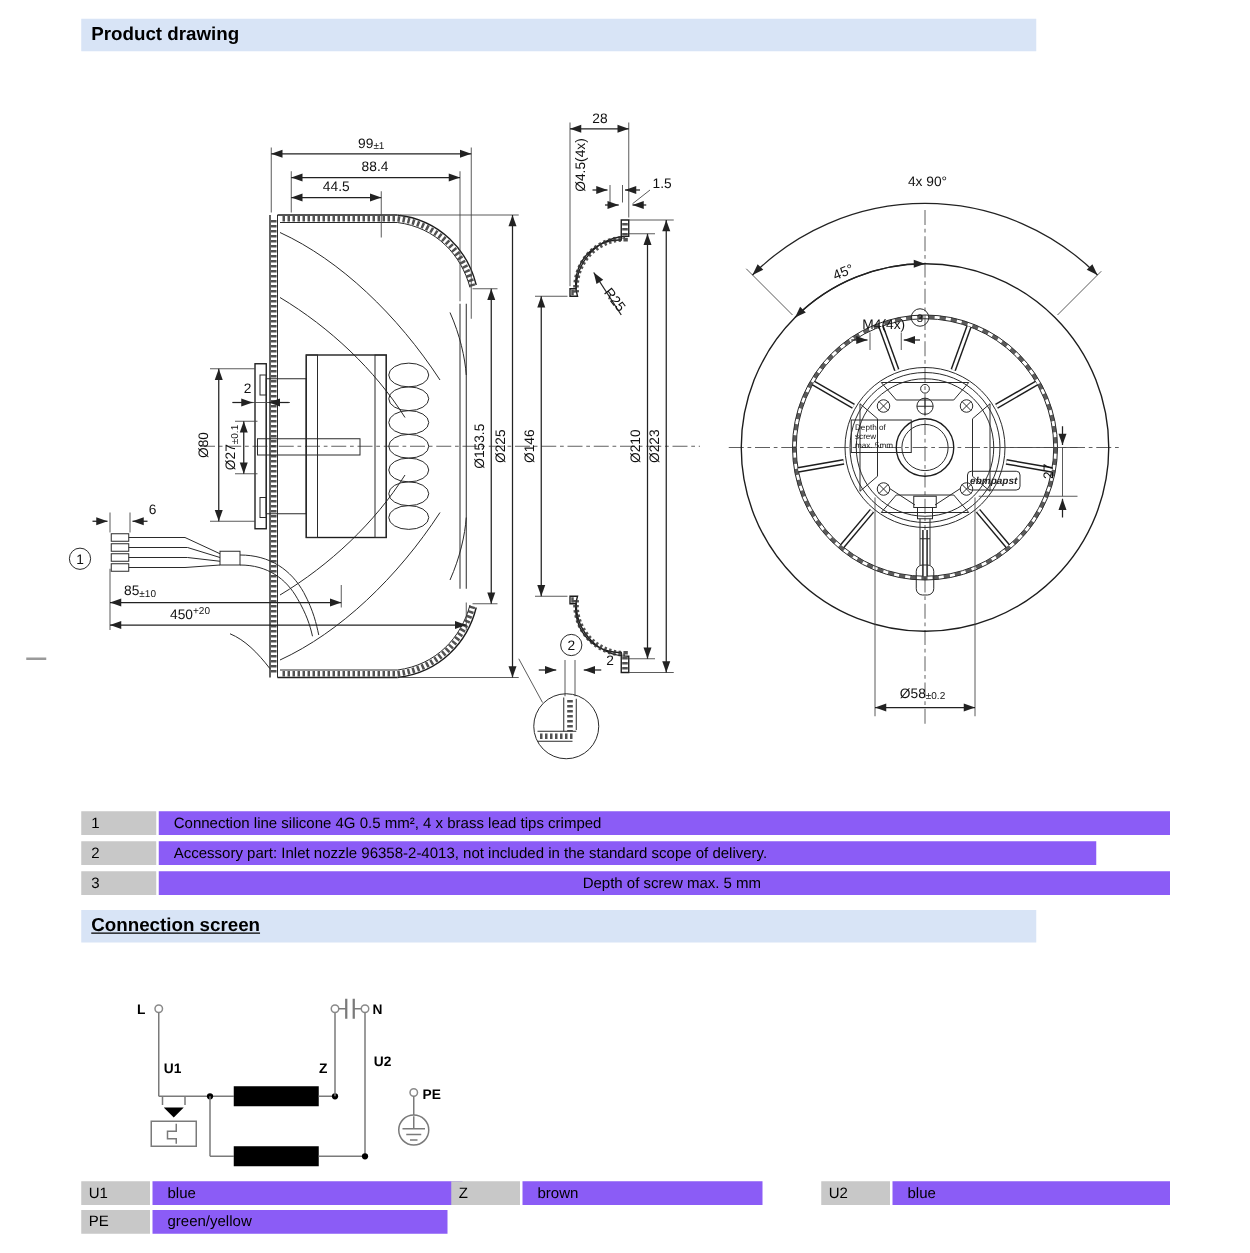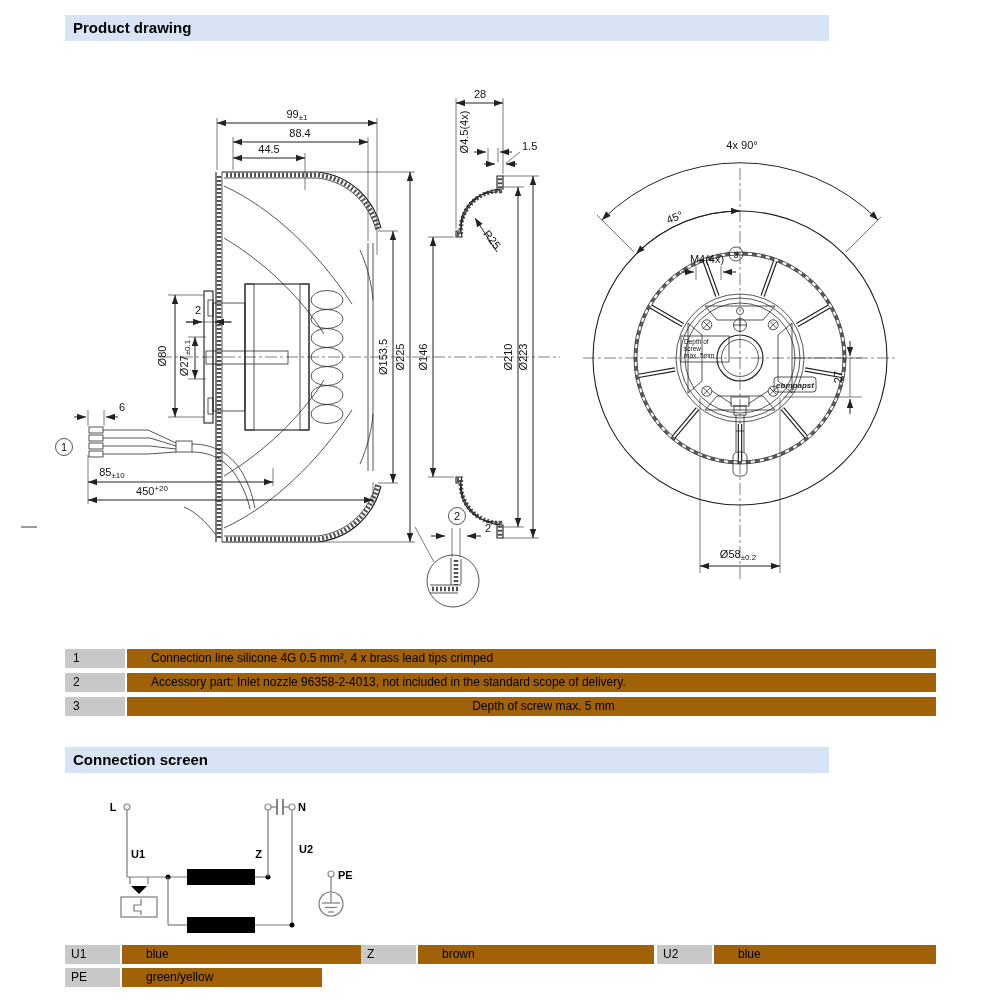--- a/index.html
+++ b/index.html
@@ -3,21 +3,21 @@
 <meta charset="utf-8">
 <style>
   html,body{margin:0;padding:0;background:#fff;}
   .page{position:relative;width:1000px;height:1002px;background:#fff;overflow:hidden;
         font-family:"Liberation Sans",sans-serif;color:#000;}
   .sec-hdr{position:absolute;left:65px;width:764px;height:26px;background:#d8e4f6;
            font-size:15px;font-weight:bold;line-height:26px;padding-left:8px;box-sizing:border-box;}
   .cell{position:absolute;height:19px;font-size:12px;line-height:19px;box-sizing:border-box;
         white-space:nowrap;overflow:hidden;}
   .keyc{background:#c8c8c8;padding-left:8px;}
-  .valc{background:#a16207;padding-left:24px;}
+  .valc{background:#8b5cf6;padding-left:12px;}
   .fold{position:absolute;left:21px;top:526px;width:16px;height:2px;background:#9a9a9a;}
   svg{position:absolute;left:0;top:0;}
   .ln{stroke:#1d1d1d;stroke-width:1.1;fill:none;}
   .ln2{stroke:#2a2a2a;stroke-width:.8;fill:none;}
   .eln{stroke:#444;stroke-width:.7;fill:none;}
   .dln{stroke:#222;stroke-width:1;fill:none;}
   .cln{stroke:#555;stroke-width:.75;fill:none;stroke-dasharray:12 3 3 3;}
   .hb{stroke:#333;stroke-width:4.5;stroke-dasharray:2 2;fill:none;opacity:.85;}
   .dim{font:11px "Liberation Sans",sans-serif;fill:#111;}
   .sm{font-size:8px;}
@@ -391,39 +391,39 @@
       <line class="wln" x1="325" y1="907.5" x2="337" y2="907.5"></line>
       <line class="wln" x1="328" y1="912" x2="334" y2="912"></line>
     </g>
     <text class="wtx" x="338" y="879">PE</text>
   </g>
 </svg>
 
 <div class="sec-hdr" style="top:15px;">
   <span>Product drawing</span>
 </div>
-<div class="sec-hdr" style="top:747px;">
+<div class="sec-hdr" style="top:728px;text-decoration:underline;">
   <span>Connection screen</span>
 </div>
 
 <div class="fold"></div>
 
 <div>
   <div class="cell keyc" style="left:65px;top:649px;width:60px;">1</div>
   <div class="cell valc" style="left:127px;top:649px;width:809px;">Connection line silicone 4G 0.5 mm², 4 x brass lead tips crimped</div>
   <div class="cell keyc" style="left:65px;top:673px;width:60px;">2</div>
-  <div class="cell valc" style="left:127px;top:673px;width:809px;">Accessory part: Inlet nozzle 96358-2-4013, not included in the standard scope of delivery.</div>
+  <div class="cell valc" style="left:127px;top:673px;width:750px;">Accessory part: Inlet nozzle 96358-2-4013, not included in the standard scope of delivery.</div>
   <div class="cell keyc" style="left:65px;top:697px;width:60px;">3</div>
   <div class="cell valc" style="left:127px;top:697px;width:809px;text-align:center;">Depth of screw max. 5 mm</div>
 </div>
 
 <div>
   <div class="cell keyc" style="left:65px;top:945px;width:55px;padding-left:6px;">U1</div>
   <div class="cell valc" style="left:122px;top:945px;width:248px;">blue</div>
   <div class="cell keyc" style="left:361px;top:945px;width:55px;padding-left:6px;">Z</div>
-  <div class="cell valc" style="left:418px;top:945px;width:236px;">brown</div>
+  <div class="cell valc" style="left:418px;top:945px;width:192px;">brown</div>
   <div class="cell keyc" style="left:657px;top:945px;width:55px;padding-left:6px;">U2</div>
   <div class="cell valc" style="left:714px;top:945px;width:222px;">blue</div>
   <div class="cell keyc" style="left:65px;top:968px;width:55px;padding-left:6px;">PE</div>
-  <div class="cell valc" style="left:122px;top:968px;width:200px;">green/yellow</div>
+  <div class="cell valc" style="left:122px;top:968px;width:236px;">green/yellow</div>
 </div>
 
 </div>
 
 </body></html>

